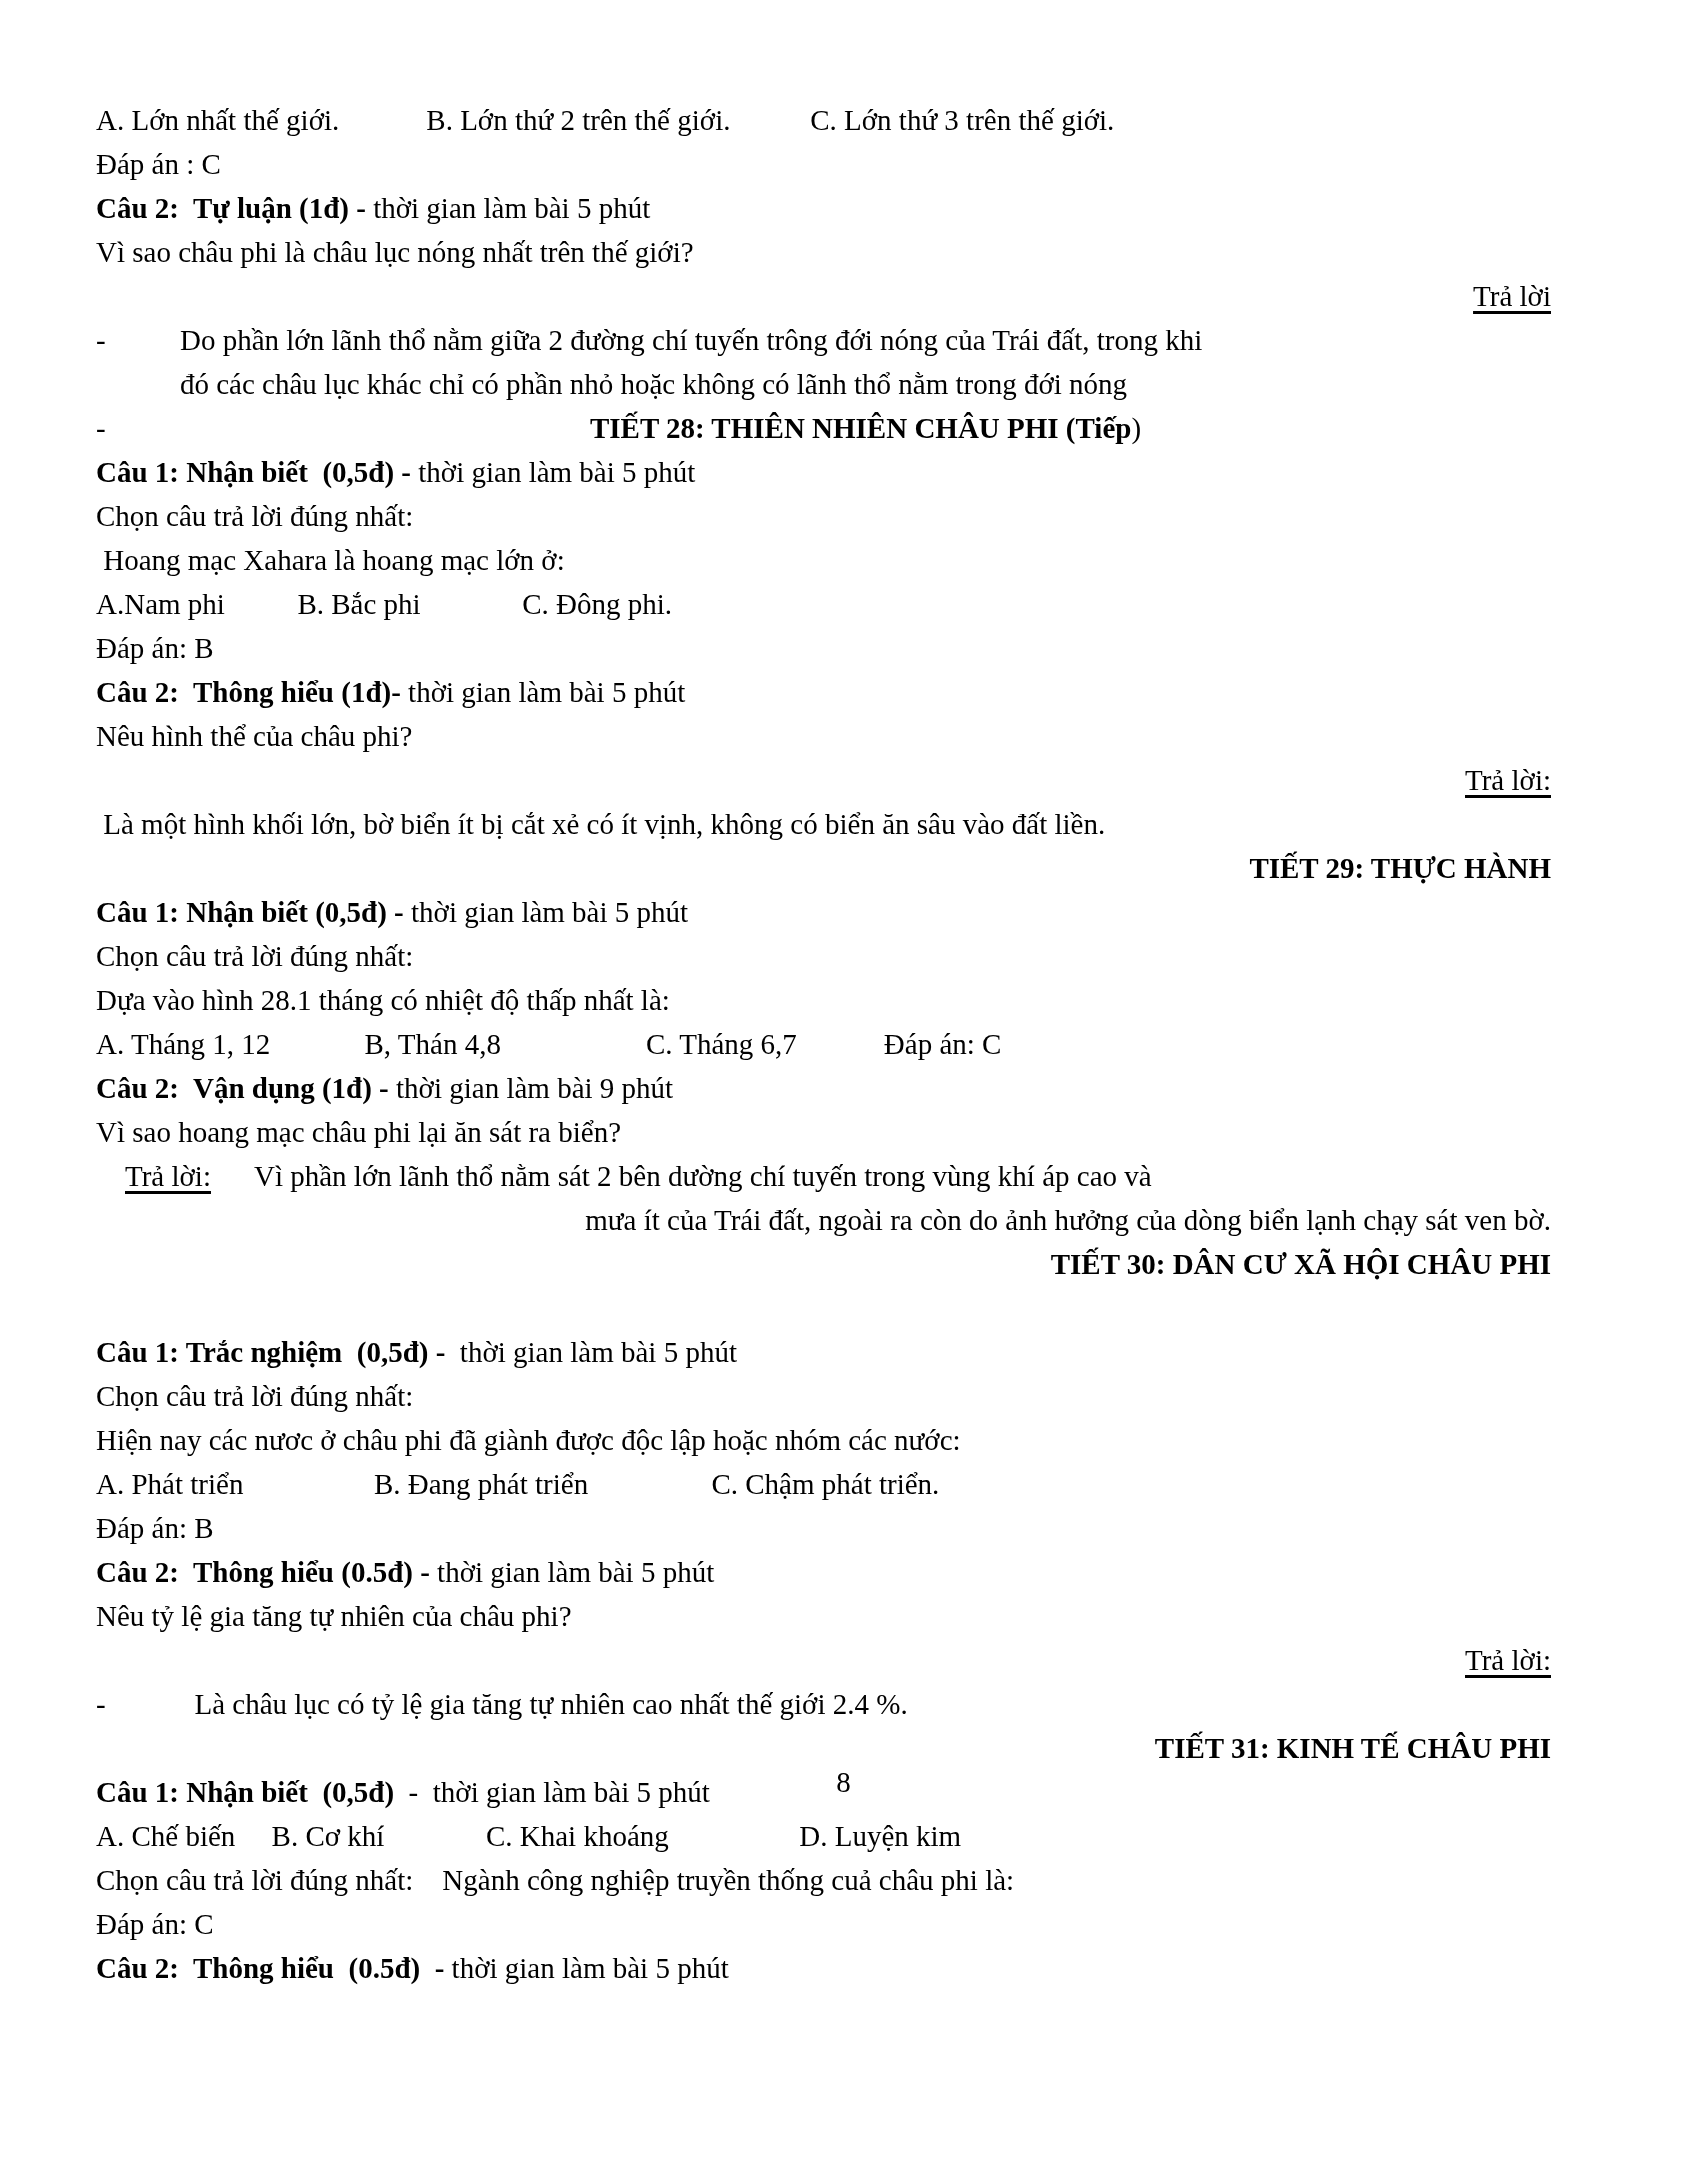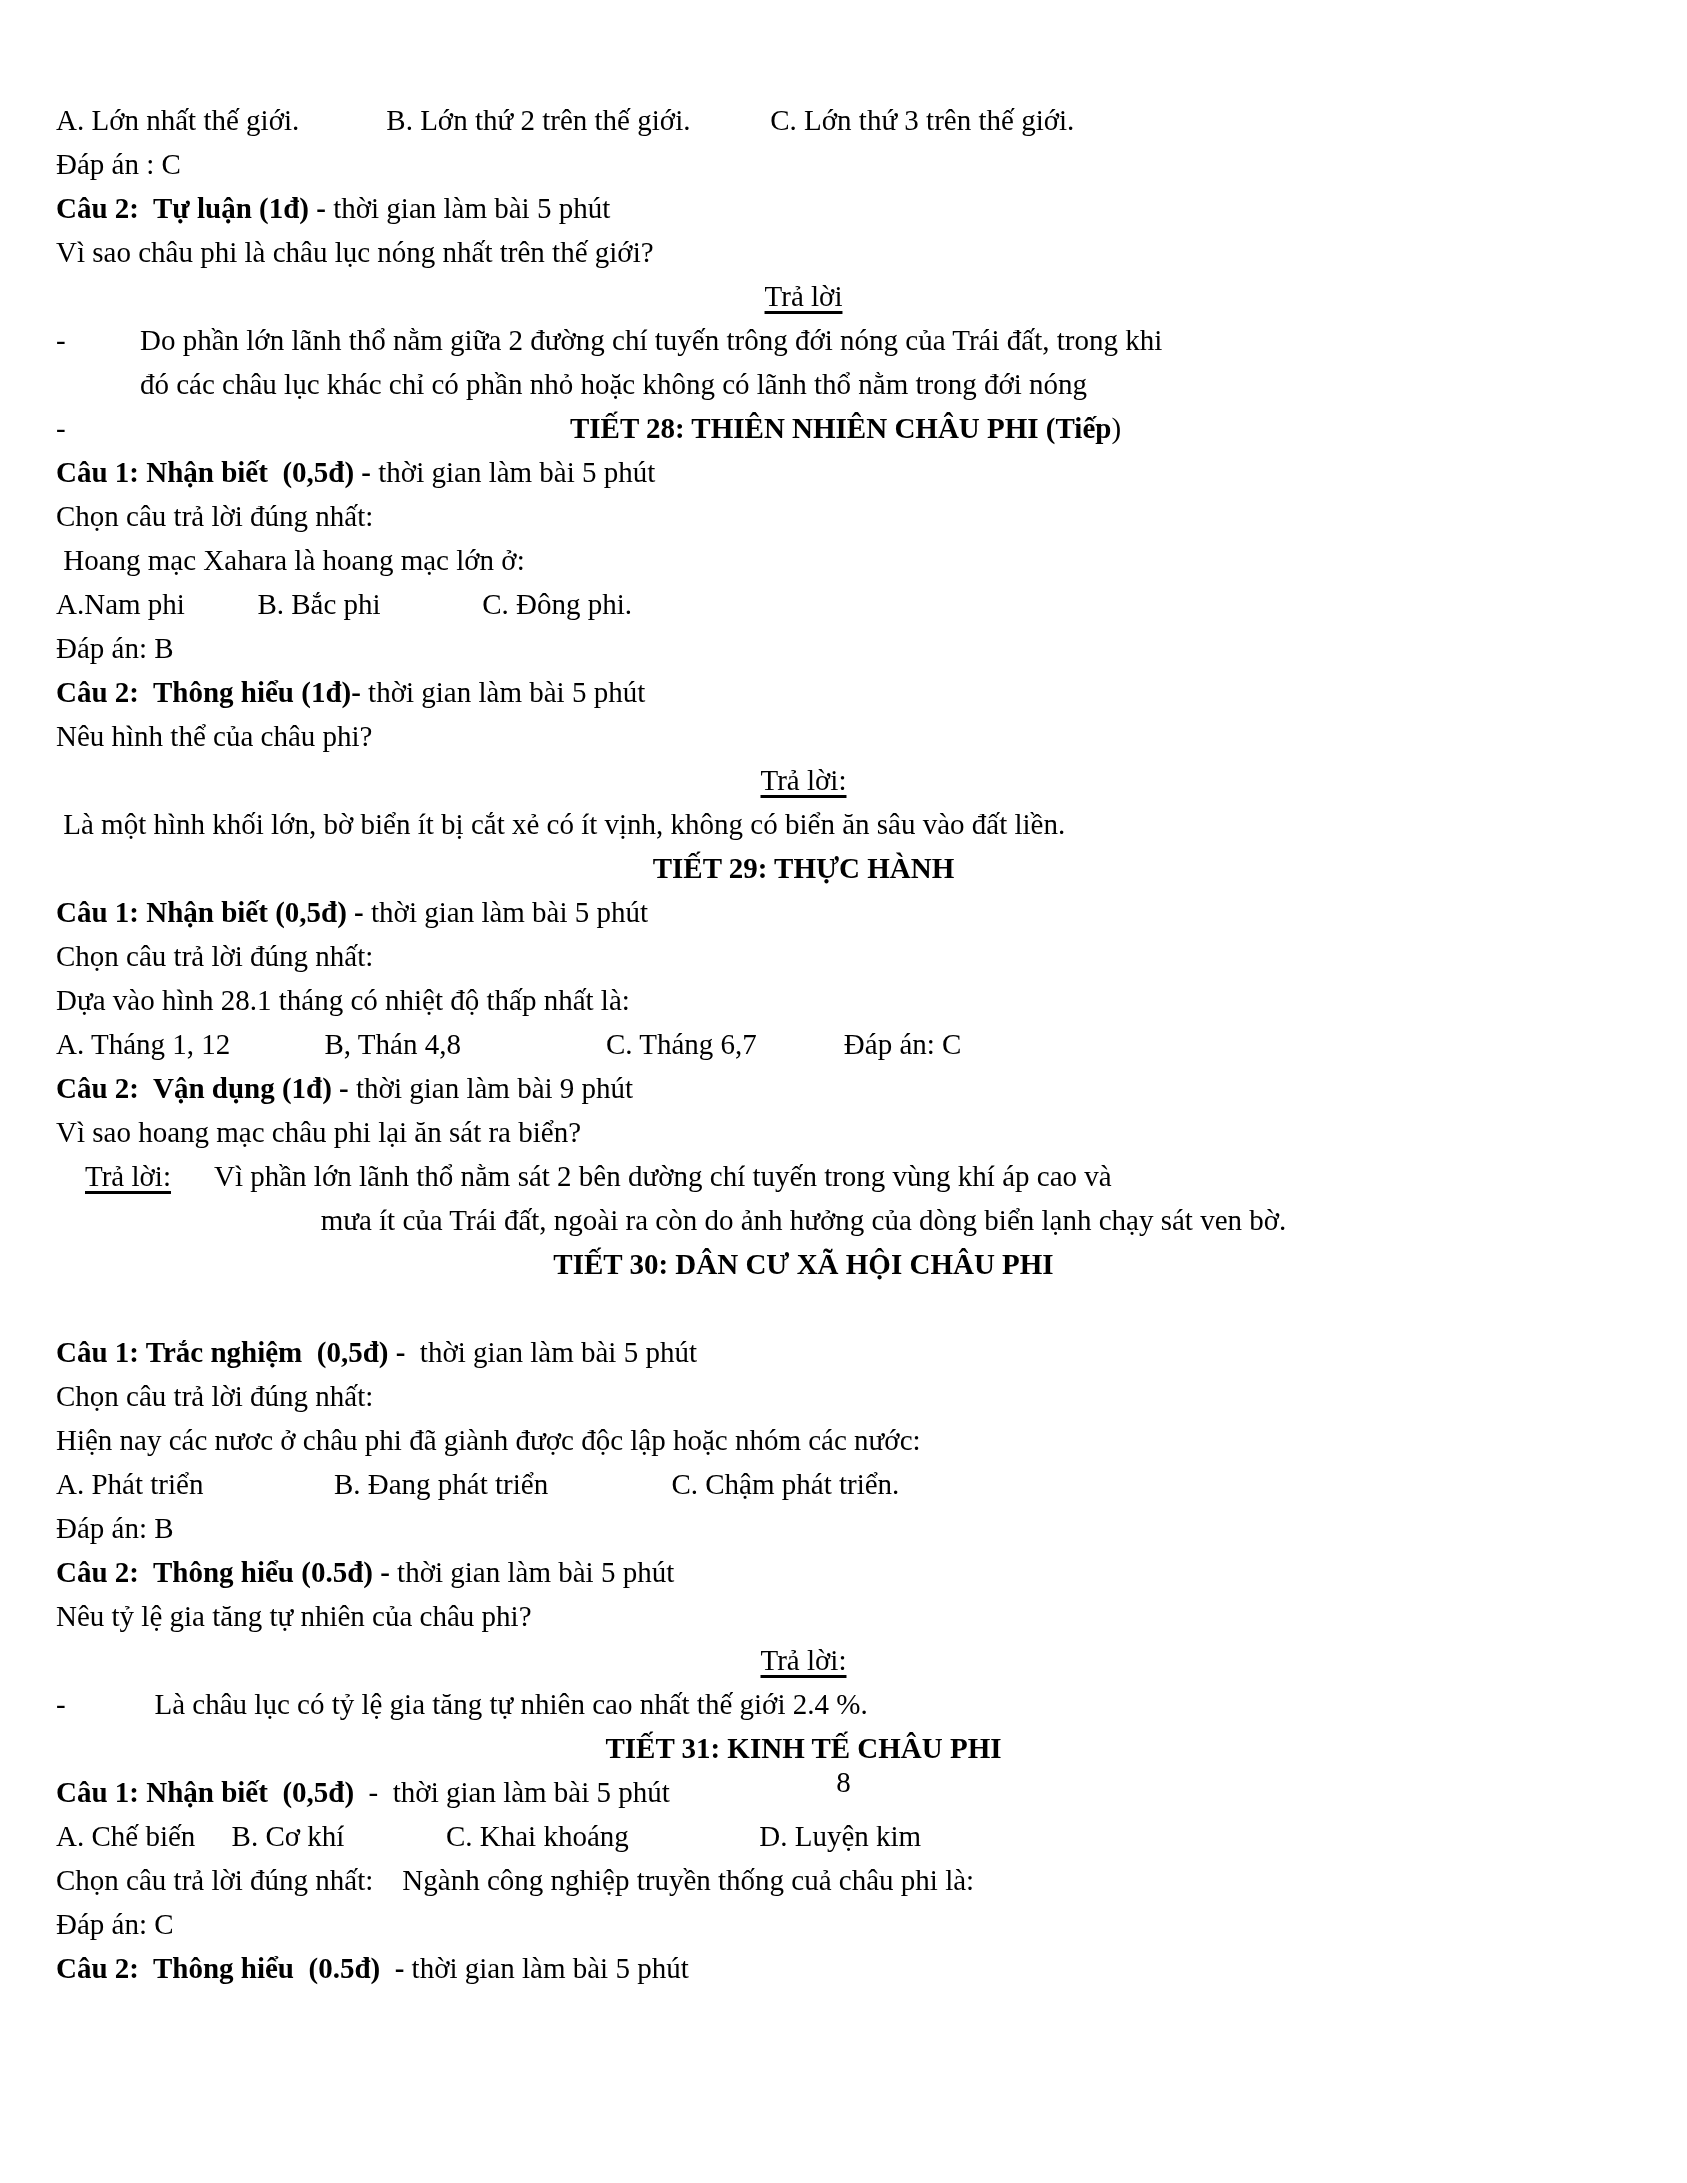--- a/index.html
+++ b/index.html
@@ -14,30 +14,30 @@
     font-family: "Liberation Serif", "DejaVu Serif", serif;
     font-size: 29px;
     line-height: 44px;
     color: #000000;
   }
   .page {
     position: absolute;
     left: 0; top: 0;
     width: 1687px;
     height: 1922px;
-    padding: 98px 136px 0 56px;
+    padding: 98px 136px 0 96px;
     box-sizing: border-box;
   }
   .doc-body { width: 100%; }
   .line {
     white-space: pre-wrap;
     min-height: 44px;
     line-height: 44px;
   }
-  .line.center { text-align: center; }
+  .line.center { text-align: right; }
   .has-bullet { display: flex; }
   .bullet { flex: 0 0 50px; }
   .content { flex: 1 1 auto; margin-left: 34px; }
   .content.center { text-align: center; }
   .seg.b { font-weight: 700; }
   .seg.u {
     text-decoration: underline;
     text-decoration-thickness: 3.3px;
     text-underline-offset: 5.3px;
   }

